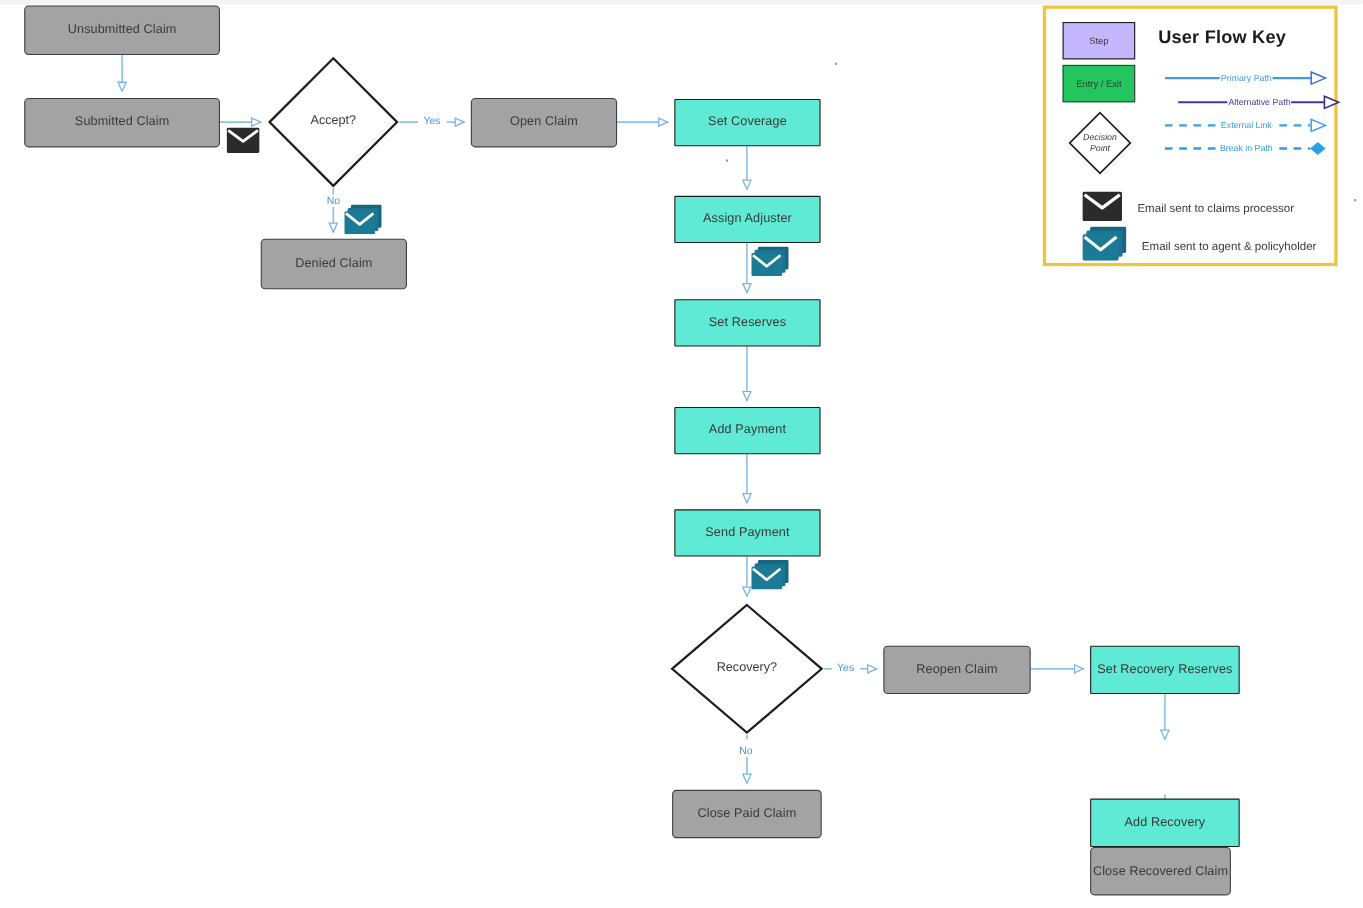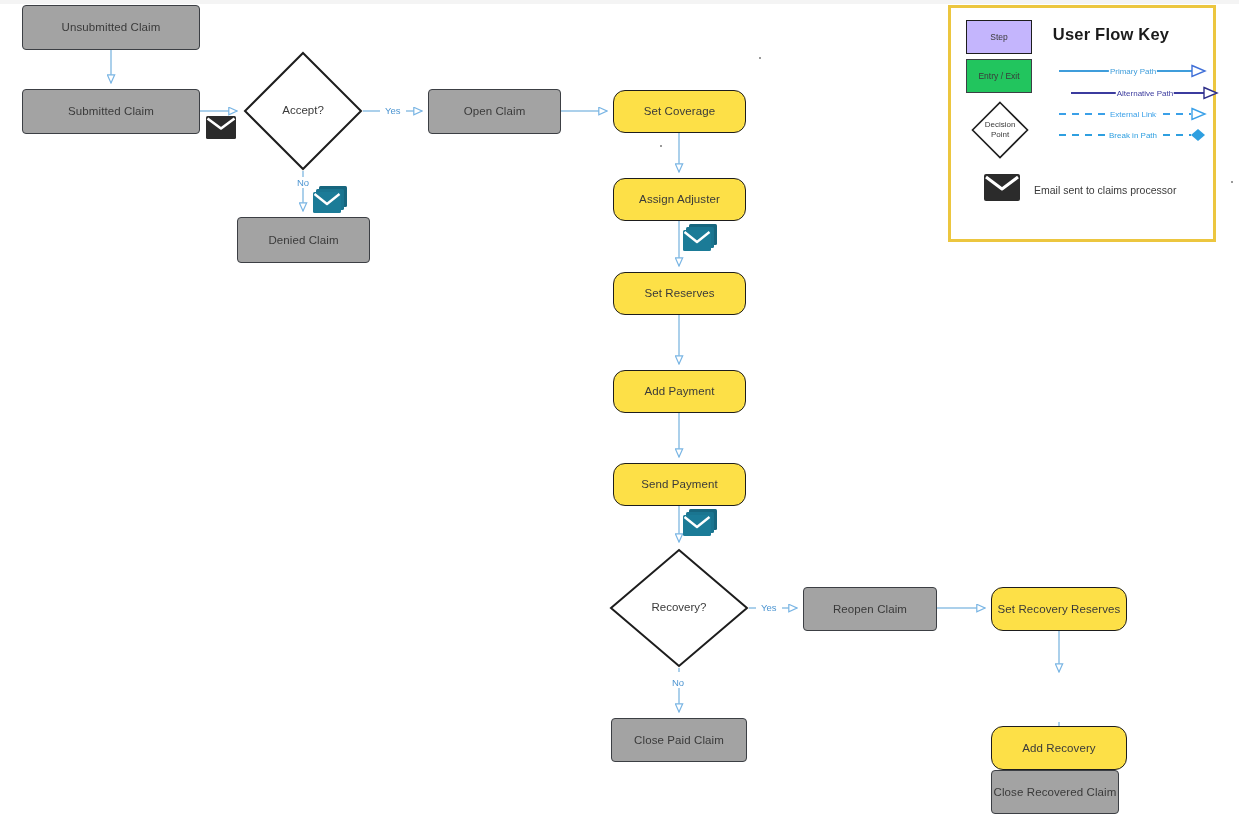--- a/index.html
+++ b/index.html
@@ -35,23 +35,23 @@
     letter-spacing: 0.1px;
   }
   
   .node.terminal {
     background: #a3a3a3;
     border: 1.6px solid #3c3f44;
     border-radius: 4px;
   }
   
   .node.step {
-    background: #fde047;
+    background: #5eead4;
     border: 1.9px solid #1d1d1d;
-    border-radius: 12px;
+    border-radius: 1px;
   }
   
   .diamond-wrap {
     position: absolute;
     z-index: 3;
   }
   .diamond-wrap svg {
     position: absolute;
     left: 0; top: 0;
     overflow: visible;
@@ -341,21 +341,21 @@
 
   <div class="key-shape terminal" style="left:15px;top:51px;width:66px;height:34px;">
     <span>Entry / Exit</span>
   </div>
 
   <div style="position:absolute;left:20px;top:93px;width:58px;height:58px;">
     <svg width="58" height="58" viewBox="0 0 58 58" style="position:absolute;left:0;top:0;">
       <polygon points="29,1.5 56.5,29 29,56.5 1.5,29" fill="#ffffff" stroke="#1d1d1d" stroke-width="1.6"></polygon>
     </svg>
     <div style="position:absolute;left:0;top:0;width:100%;height:100%;display:flex;flex-direction:column;
-                align-items:center;justify-content:center;font-size:8px;color:#3a3a3a;line-height:1.25;">
+                align-items:center;justify-content:center;font-size:8px;color:#3a3a3a;line-height:1.25;font-style:italic;">
       <span>Decision</span>
       <span>Point</span>
     </div>
   </div>
 
   <div class="key-line-row" style="left:108px;top:56px;width:148px;">
     <svg width="148" height="14" viewBox="0 0 148 14">
       <line x1="0" y1="7" x2="134" y2="7" stroke="#3f9ddb" stroke-width="1.9"></line>
       <path d="M133,1.5 L146,7 L133,12.5 Z" fill="#ffffff" stroke="#3f6fd8" stroke-width="1.4"></path>
     </svg>
@@ -389,14 +389,25 @@
   <div class="key-email-row" style="left:33px;top:166px;">
     <span>
       <svg width="36" height="27" viewBox="0 0 36 27" xmlns="http://www.w3.org/2000/svg">
         <rect x="0" y="0" width="36" height="27" rx="2" fill="#2b2b2b"></rect>
         <path d="M2,3 L18,15 L34,3" fill="none" stroke="#ffffff" stroke-width="3" stroke-linejoin="round"></path>
       </svg>
     </span>
     <span class="key-email-label">Email sent to claims processor</span>
   </div>
 
+  <div class="key-email-row" style="left:33px;top:198px;">
+    <span>
+      <svg width="40" height="31" viewBox="0 0 40 31" xmlns="http://www.w3.org/2000/svg">
+        <rect x="7" y="0" width="33" height="24" rx="2" fill="#17667e"></rect>
+        <rect x="3.5" y="3.5" width="33" height="24" rx="2" fill="#1a7590"></rect>
+        <rect x="0" y="7" width="33" height="24" rx="2" fill="#1b7b97"></rect>
+        <path d="M2,9.5 L16.5,21 L31,9.5" fill="none" stroke="#ffffff" stroke-width="2.8" stroke-linejoin="round"></path>
+      </svg>
+    </span>
+    <span class="key-email-label">Email sent to agent &amp; policyholder</span>
+  </div>
 
 </div>
 
 </body></html>

